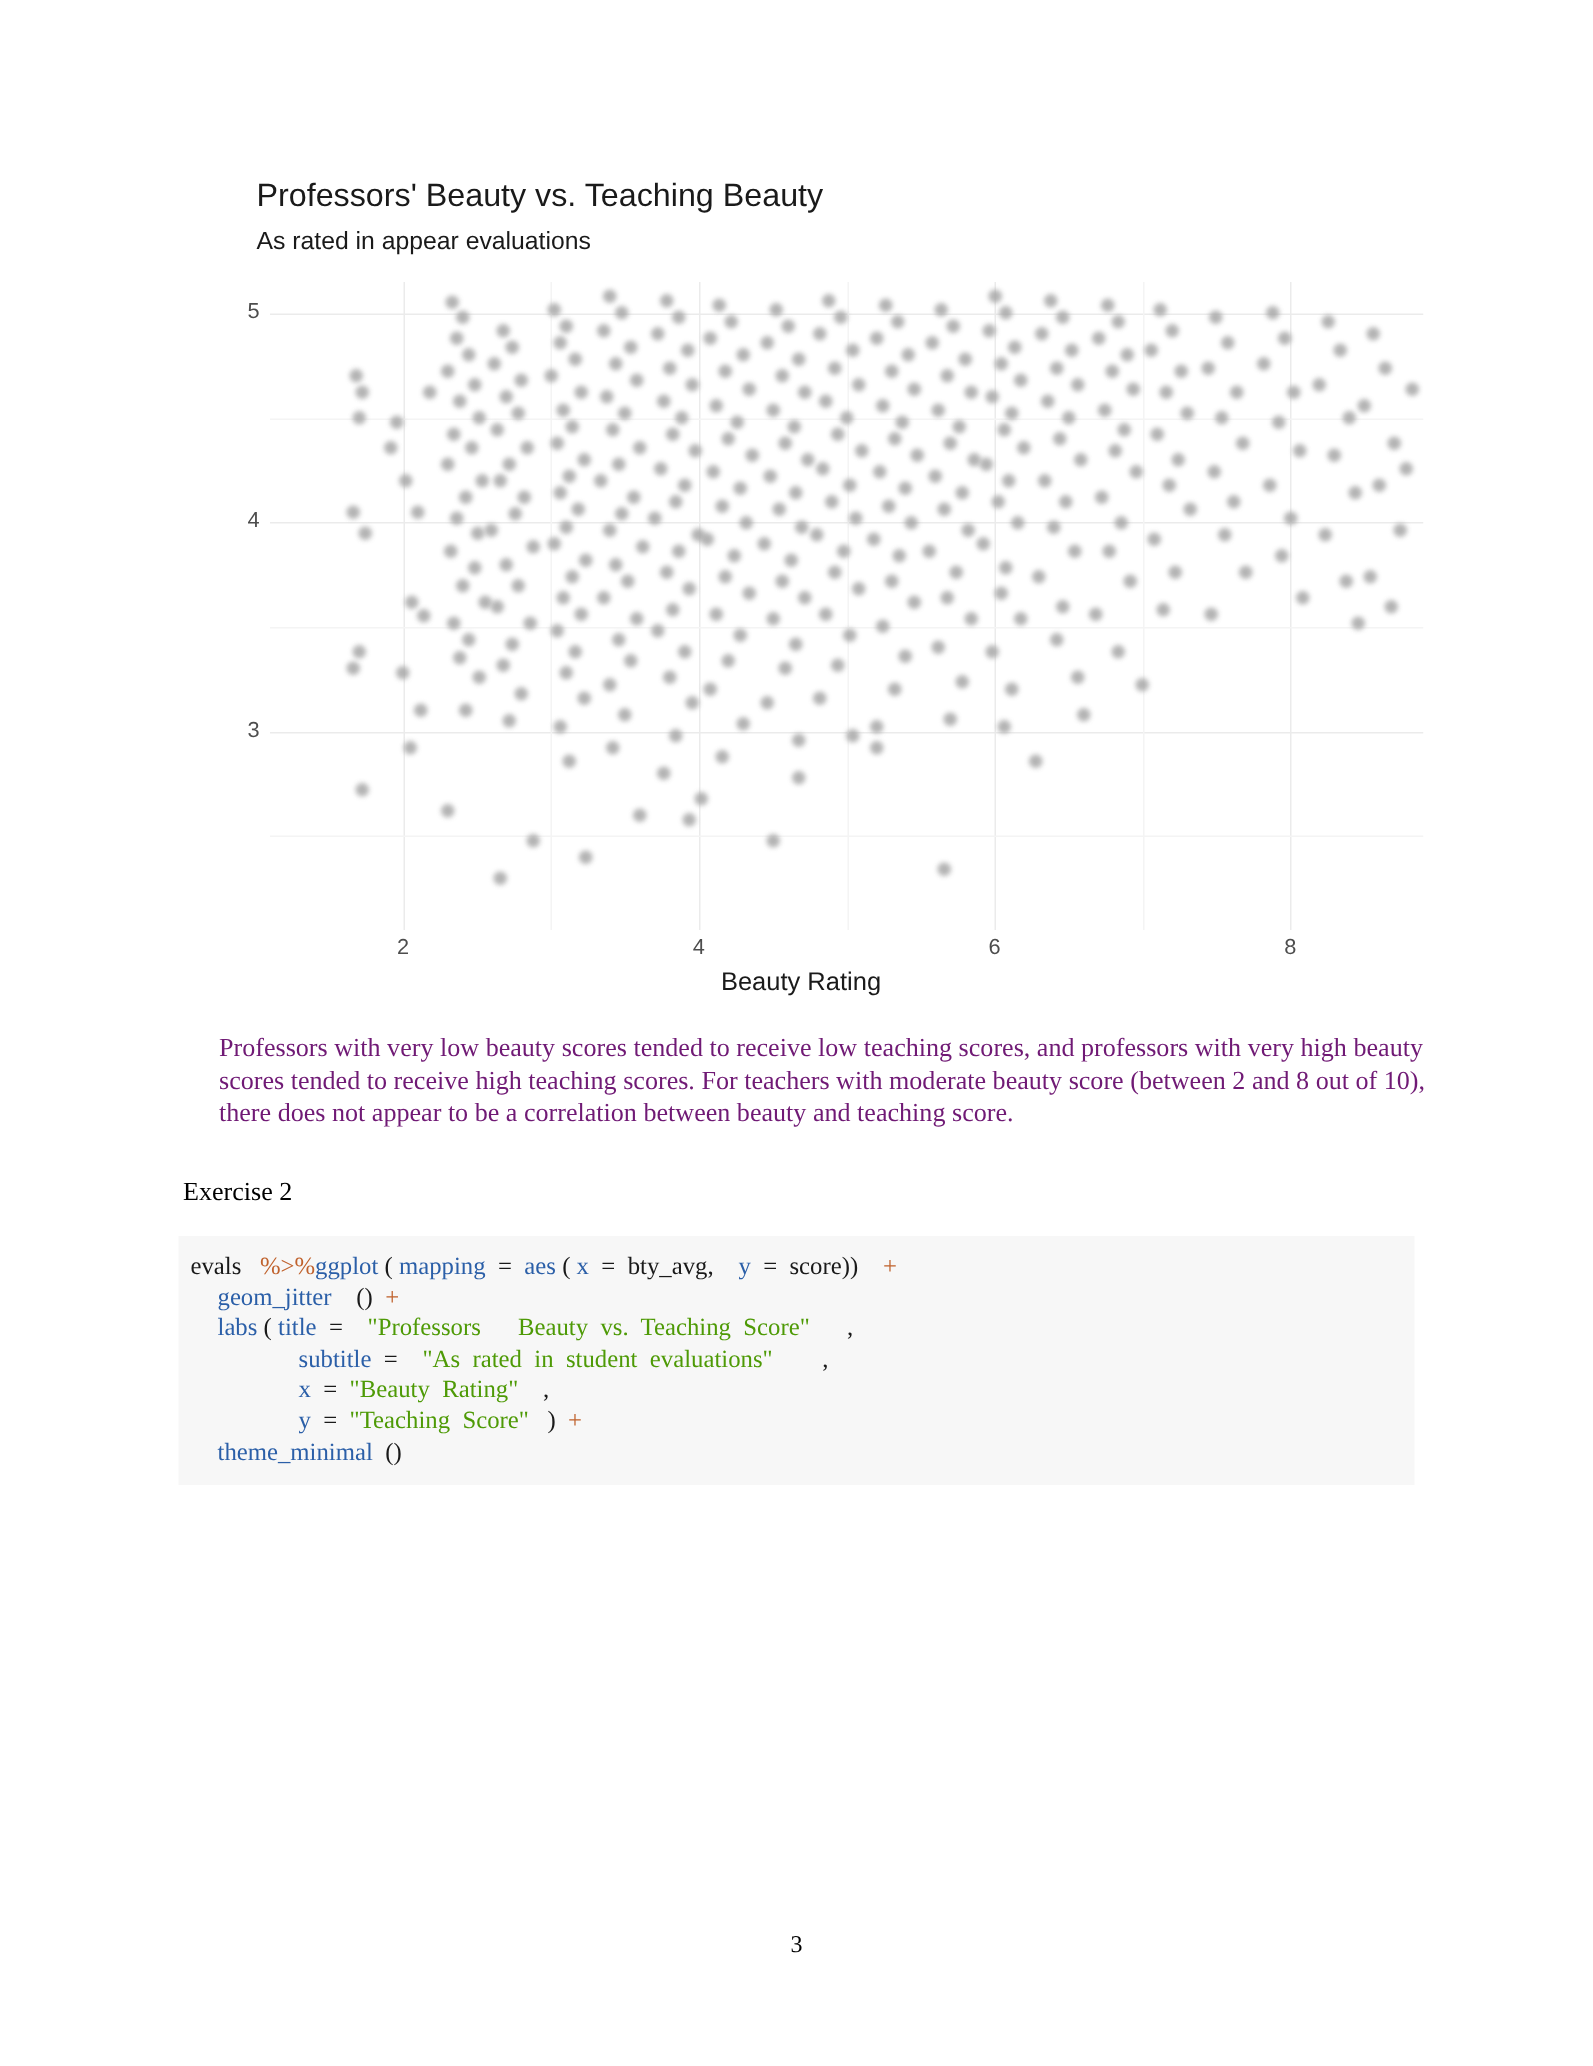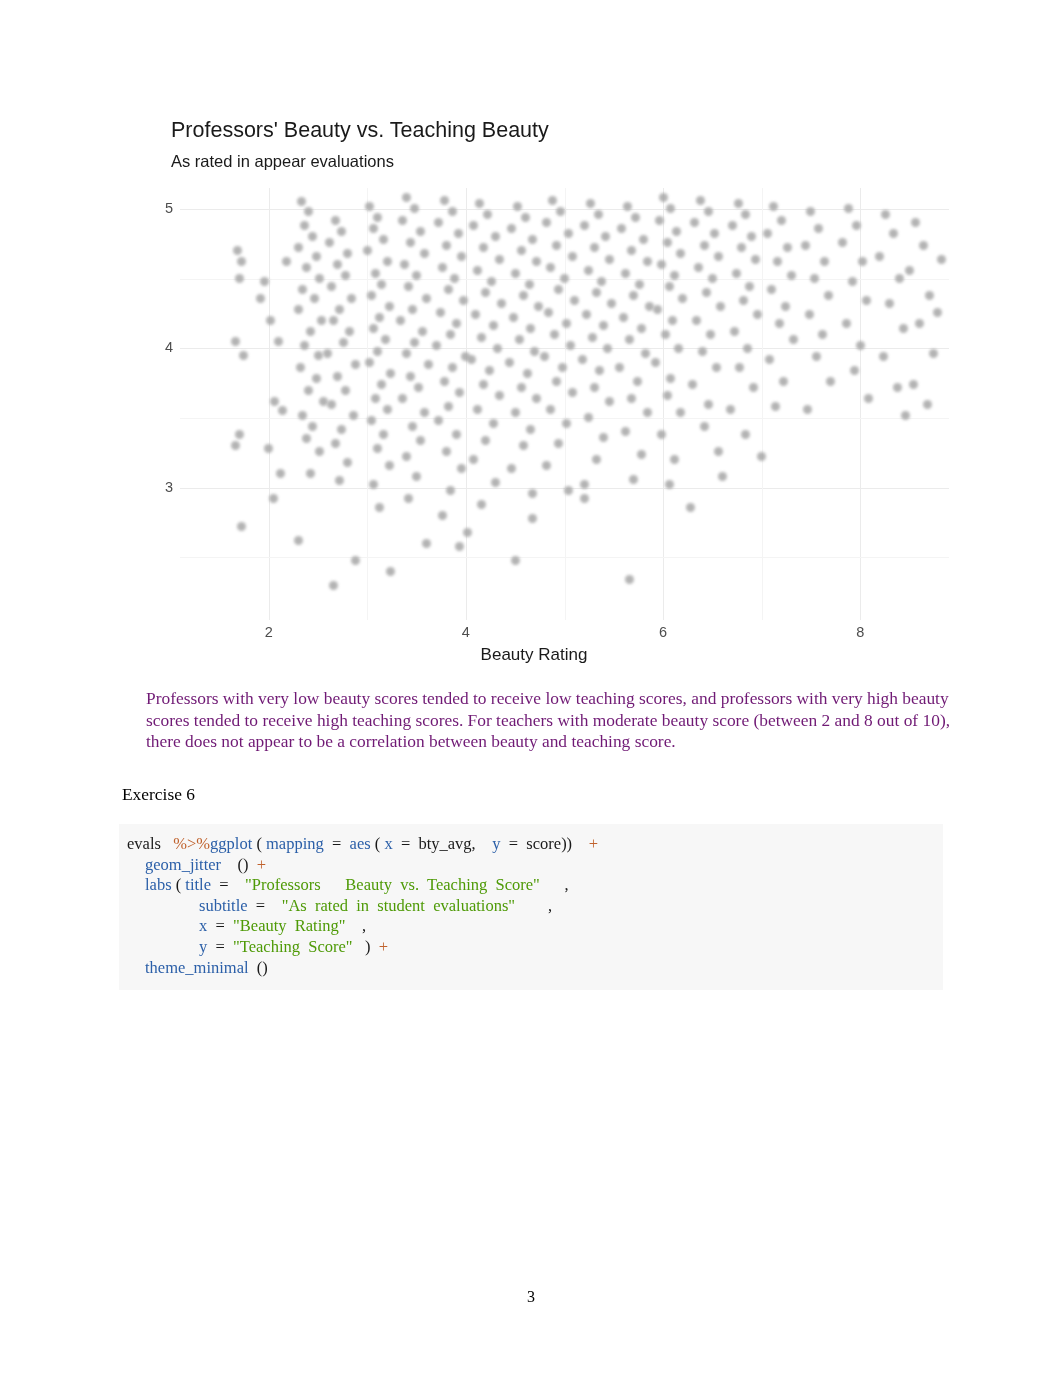--- a/index.html
+++ b/index.html
@@ -601,17 +601,17 @@
   <div id="x-ticks">
       <div class="xtick" style="left: 88.7308px;">2</div>
       <div class="xtick" style="left: 285.91px;">4</div>
       <div class="xtick" style="left: 483.09px;">6</div>
       <div class="xtick" style="left: 680.269px;">8</div>
     </div>
   <div id="x-axis-title">Beauty Rating</div>
 </div>
 
 <div id="paragraph">Professors with very low beauty scores tended to receive low teaching scores, and professors with very high beauty scores tended to receive high teaching scores. For teachers with moderate beauty score (between 2 and 8 out of 10), there does not appear to be a correlation between beauty and teaching score.</div>
-<div id="exercise-heading">Exercise 6</div>
+<div id="exercise-heading">Exercise 2</div>
 
 <div id="code-block"><div class="code-line" style="padding-left: 8px;"><span class="tok-plain">evals</span><span class="tok-plain">   </span><span class="tok-op">%&gt;%</span><span class="tok-fn">ggplot</span><span class="tok-plain"> </span><span class="tok-punct">(</span><span class="tok-plain"> </span><span class="tok-arg">mapping</span><span class="tok-plain">  =  </span><span class="tok-fn">aes</span><span class="tok-plain"> </span><span class="tok-punct">(</span><span class="tok-plain"> </span><span class="tok-arg">x</span><span class="tok-plain">  =  </span><span class="tok-plain">bty_avg,</span><span class="tok-plain">    </span><span class="tok-arg">y</span><span class="tok-plain">  =  </span><span class="tok-plain">score))</span><span class="tok-plain">    </span><span class="tok-op">+</span></div><div class="code-line" style="padding-left: 26px;"><span class="tok-fn">geom_jitter</span><span class="tok-plain">    </span><span class="tok-punct">()</span><span class="tok-plain">  </span><span class="tok-op">+</span></div><div class="code-line" style="padding-left: 26px;"><span class="tok-fn">labs</span><span class="tok-plain"> </span><span class="tok-punct">(</span><span class="tok-plain"> </span><span class="tok-arg">title</span><span class="tok-plain">  =  </span><span class="tok-str">  "Professors      Beauty  vs.  Teaching  Score"</span><span class="tok-plain">      </span><span class="tok-punct">,</span></div><div class="code-line" style="padding-left: 80px;"><span class="tok-arg">subtitle</span><span class="tok-plain">  =  </span><span class="tok-str">  "As  rated  in  student  evaluations"</span><span class="tok-plain">        </span><span class="tok-punct">,</span></div><div class="code-line" style="padding-left: 80px;"><span class="tok-arg">x</span><span class="tok-plain">  =  </span><span class="tok-str">"Beauty  Rating"</span><span class="tok-plain">    </span><span class="tok-punct">,</span></div><div class="code-line" style="padding-left: 80px;"><span class="tok-arg">y</span><span class="tok-plain">  =  </span><span class="tok-str">"Teaching  Score"</span><span class="tok-plain">   </span><span class="tok-punct">)</span><span class="tok-plain">  </span><span class="tok-op">+</span></div><div class="code-line" style="padding-left: 26px;"><span class="tok-fn">theme_minimal</span><span class="tok-plain">  </span><span class="tok-punct">()</span></div></div>
 
 <div id="page-number">3</div>
 
 </body></html>

